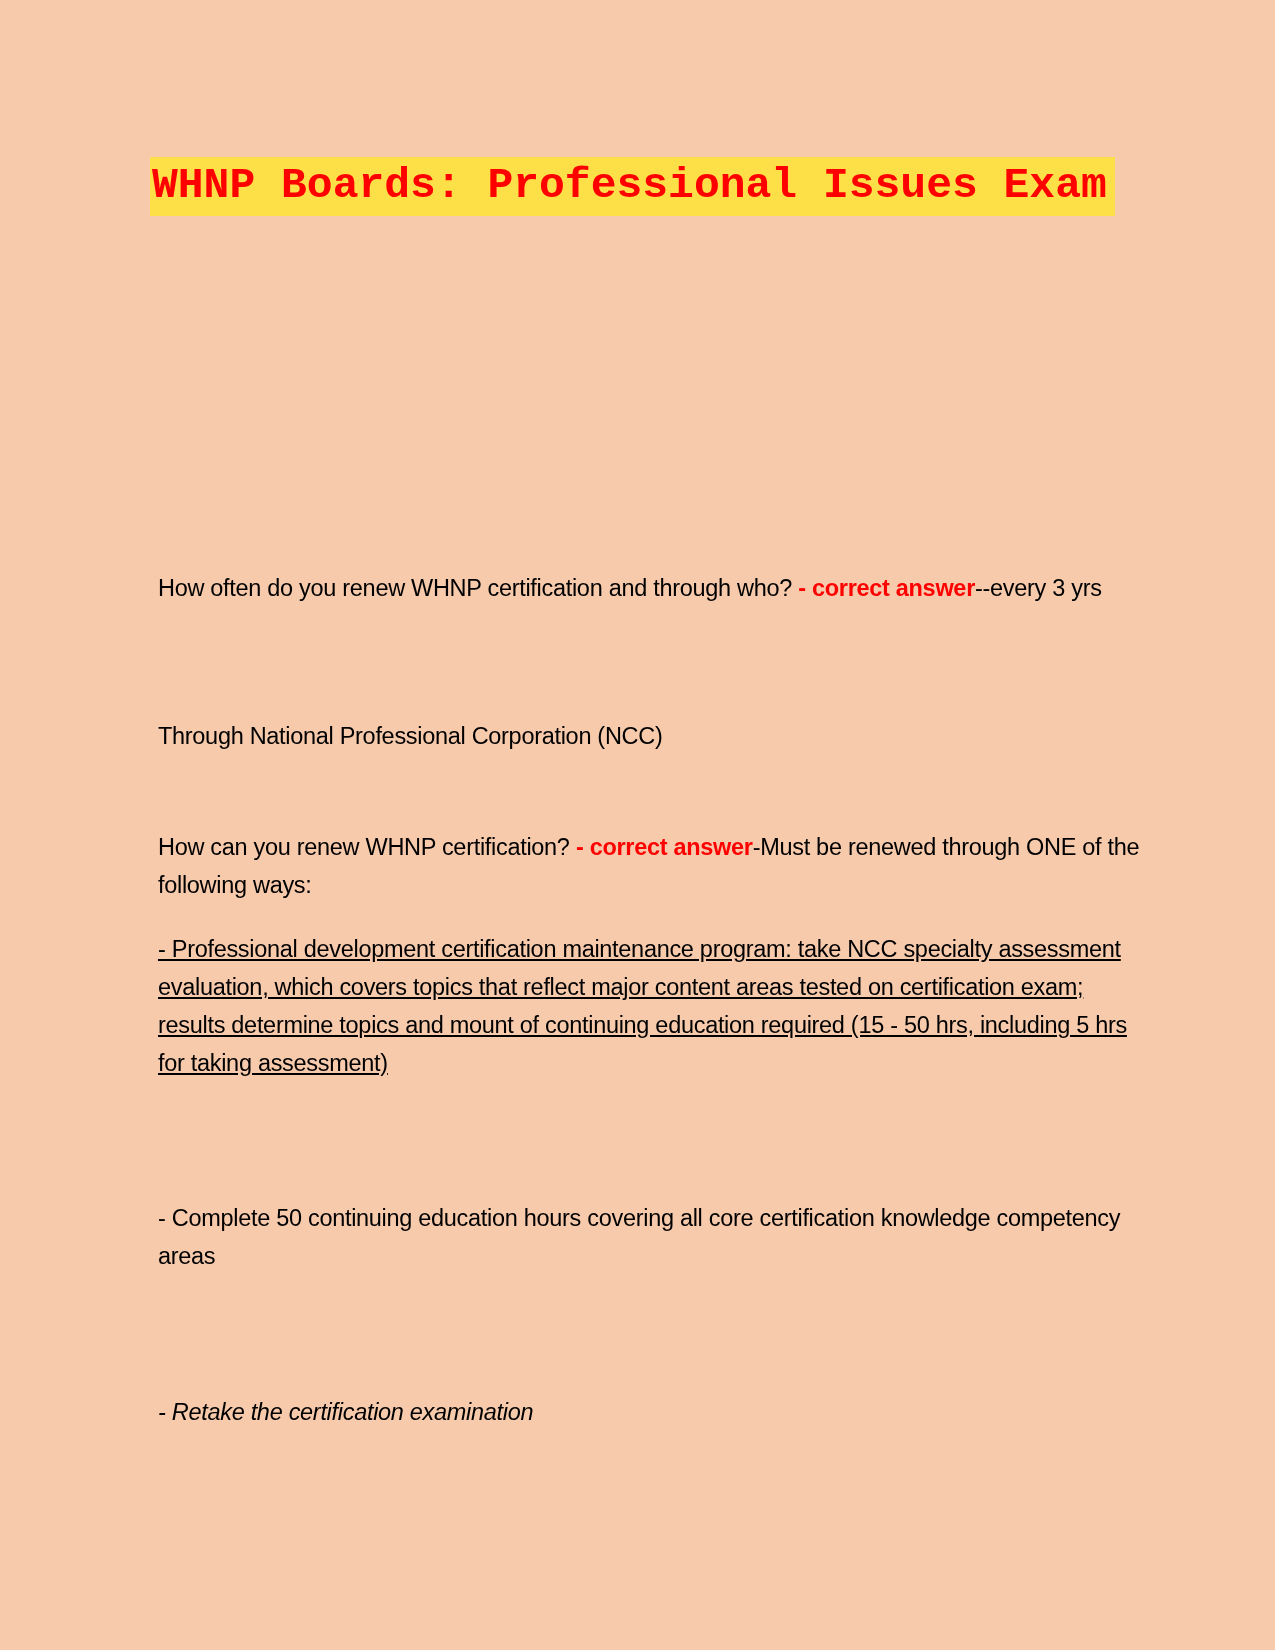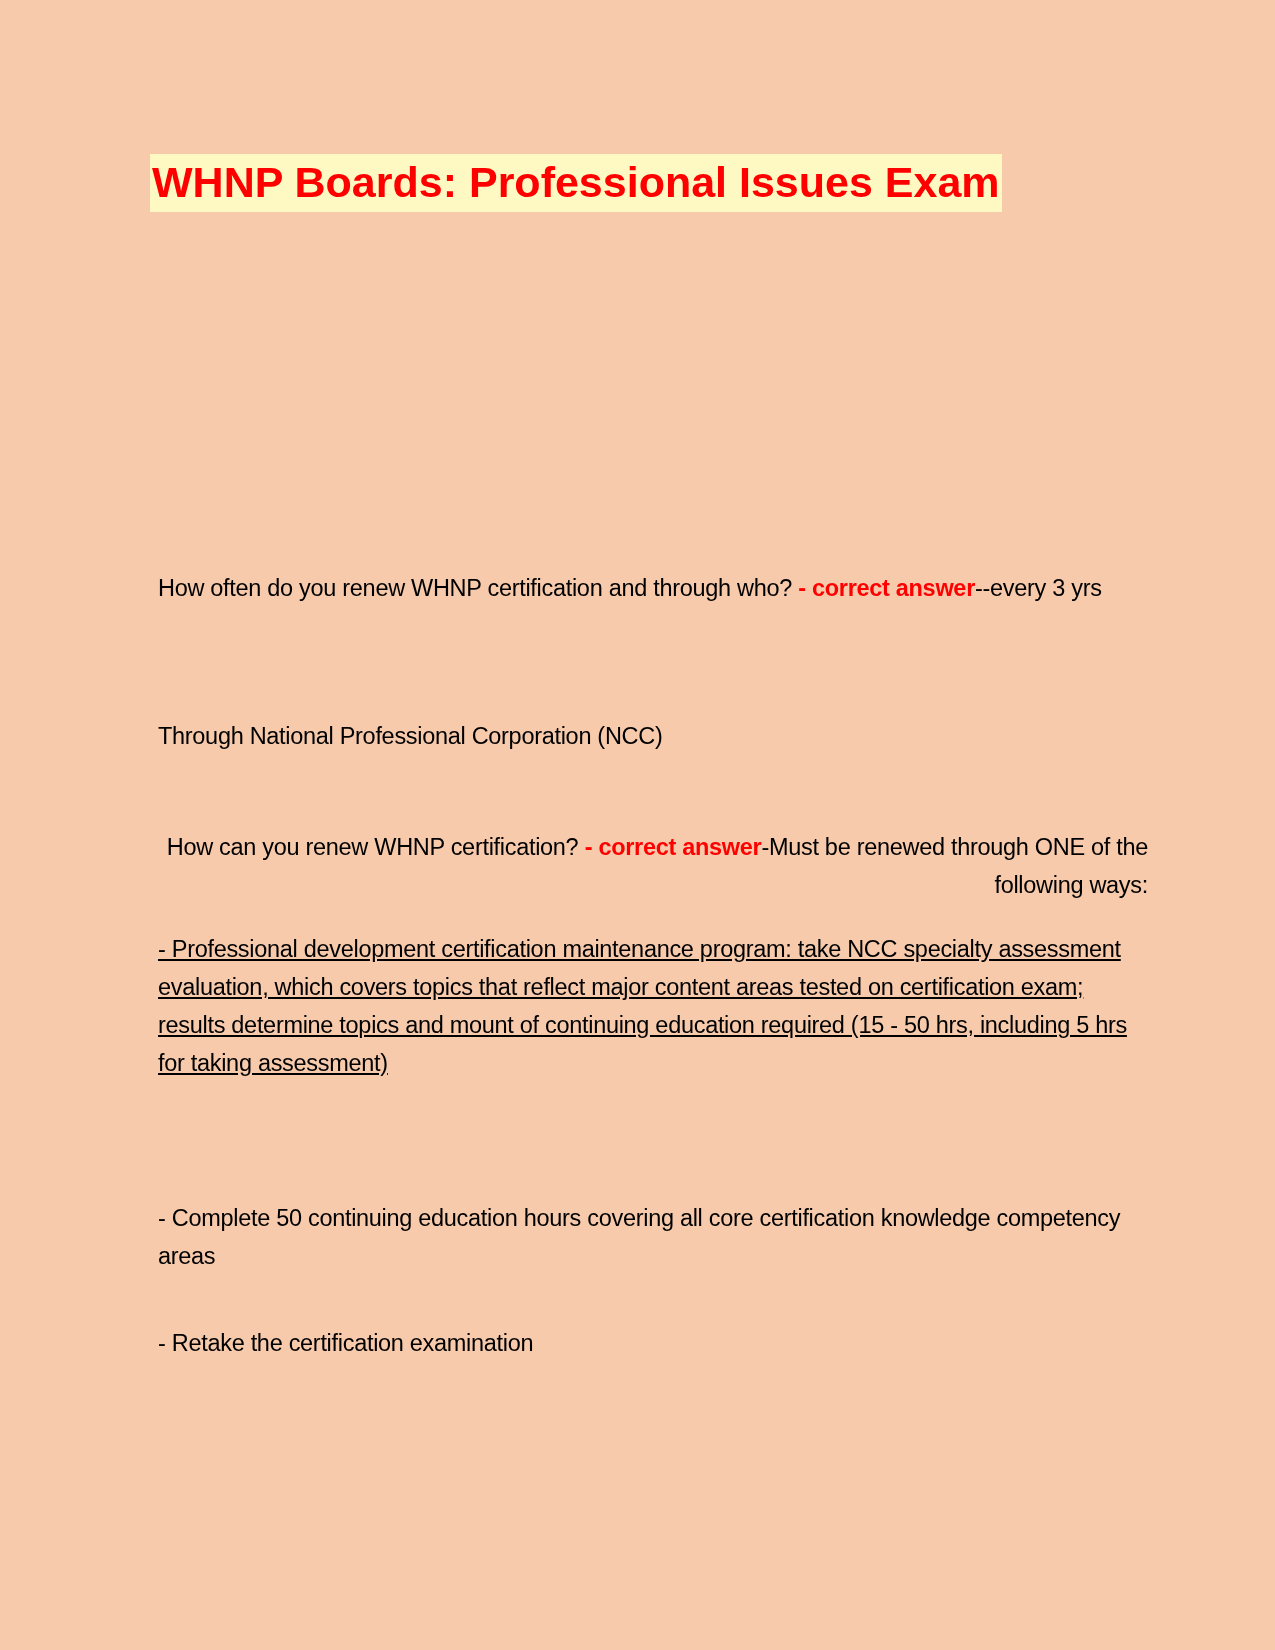--- a/index.html
+++ b/index.html
@@ -18,22 +18,23 @@
     top: 147px;
     width: 1000px;
     margin: 0;
     font-family: "Liberation Sans", sans-serif;
     font-weight: bold;
     font-size: 43px;
     line-height: 70px;
     color: #FF0000;
   }
   .title span.hl {
-    background: #fef9c3;
-    padding: 4px 2px 6px 2px;
+    background: #fde047;
+    padding: 4px 8px 6px 2px;
+    font-family: Liberation Mono, monospace;
   }
   .para {
     position: absolute;
     left: 150px;
     width: 990px;
     margin: 8px;
     font-size: 23.5px;
     line-height: 38px;
     letter-spacing: -0.3px;
   }
@@ -48,21 +49,21 @@
 <h1 class="title">
   <span class="hl">WHNP Boards: Professional Issues Exam</span><br>
 </h1>
 
 <p class="para" style="top:561px;">
   <span>How often do you renew WHNP certification and through who? </span><span class="ans-label">- correct answer</span><span>--every 3 yrs</span>
 </p>
 
 <p class="para" style="top:709px;">Through National Professional Corporation (NCC)</p>
 
-<p class="para" style="top:820px;text-align:right;">
+<p class="para" style="top:820px;">
   <span>How can you renew WHNP certification? </span><span class="ans-label">- correct answer</span><span>-Must be renewed through ONE of the following ways:</span>
 </p>
 
 <p class="para" style="top:922px;text-decoration:underline;">- Professional development certification maintenance program: take NCC specialty assessment evaluation, which covers topics that reflect major content areas tested on certification exam; results determine topics and mount of continuing education required (15 - 50 hrs, including 5 hrs for taking assessment)</p>
 
 <p class="para" style="top:1191px;">- Complete 50 continuing education hours covering all core certification knowledge competency areas</p>
 
-<p class="para" style="top:1316px;">- Retake the certification examination</p>
+<p class="para" style="top:1385px;font-style:italic;">- Retake the certification examination</p>
 
 </body></html>

